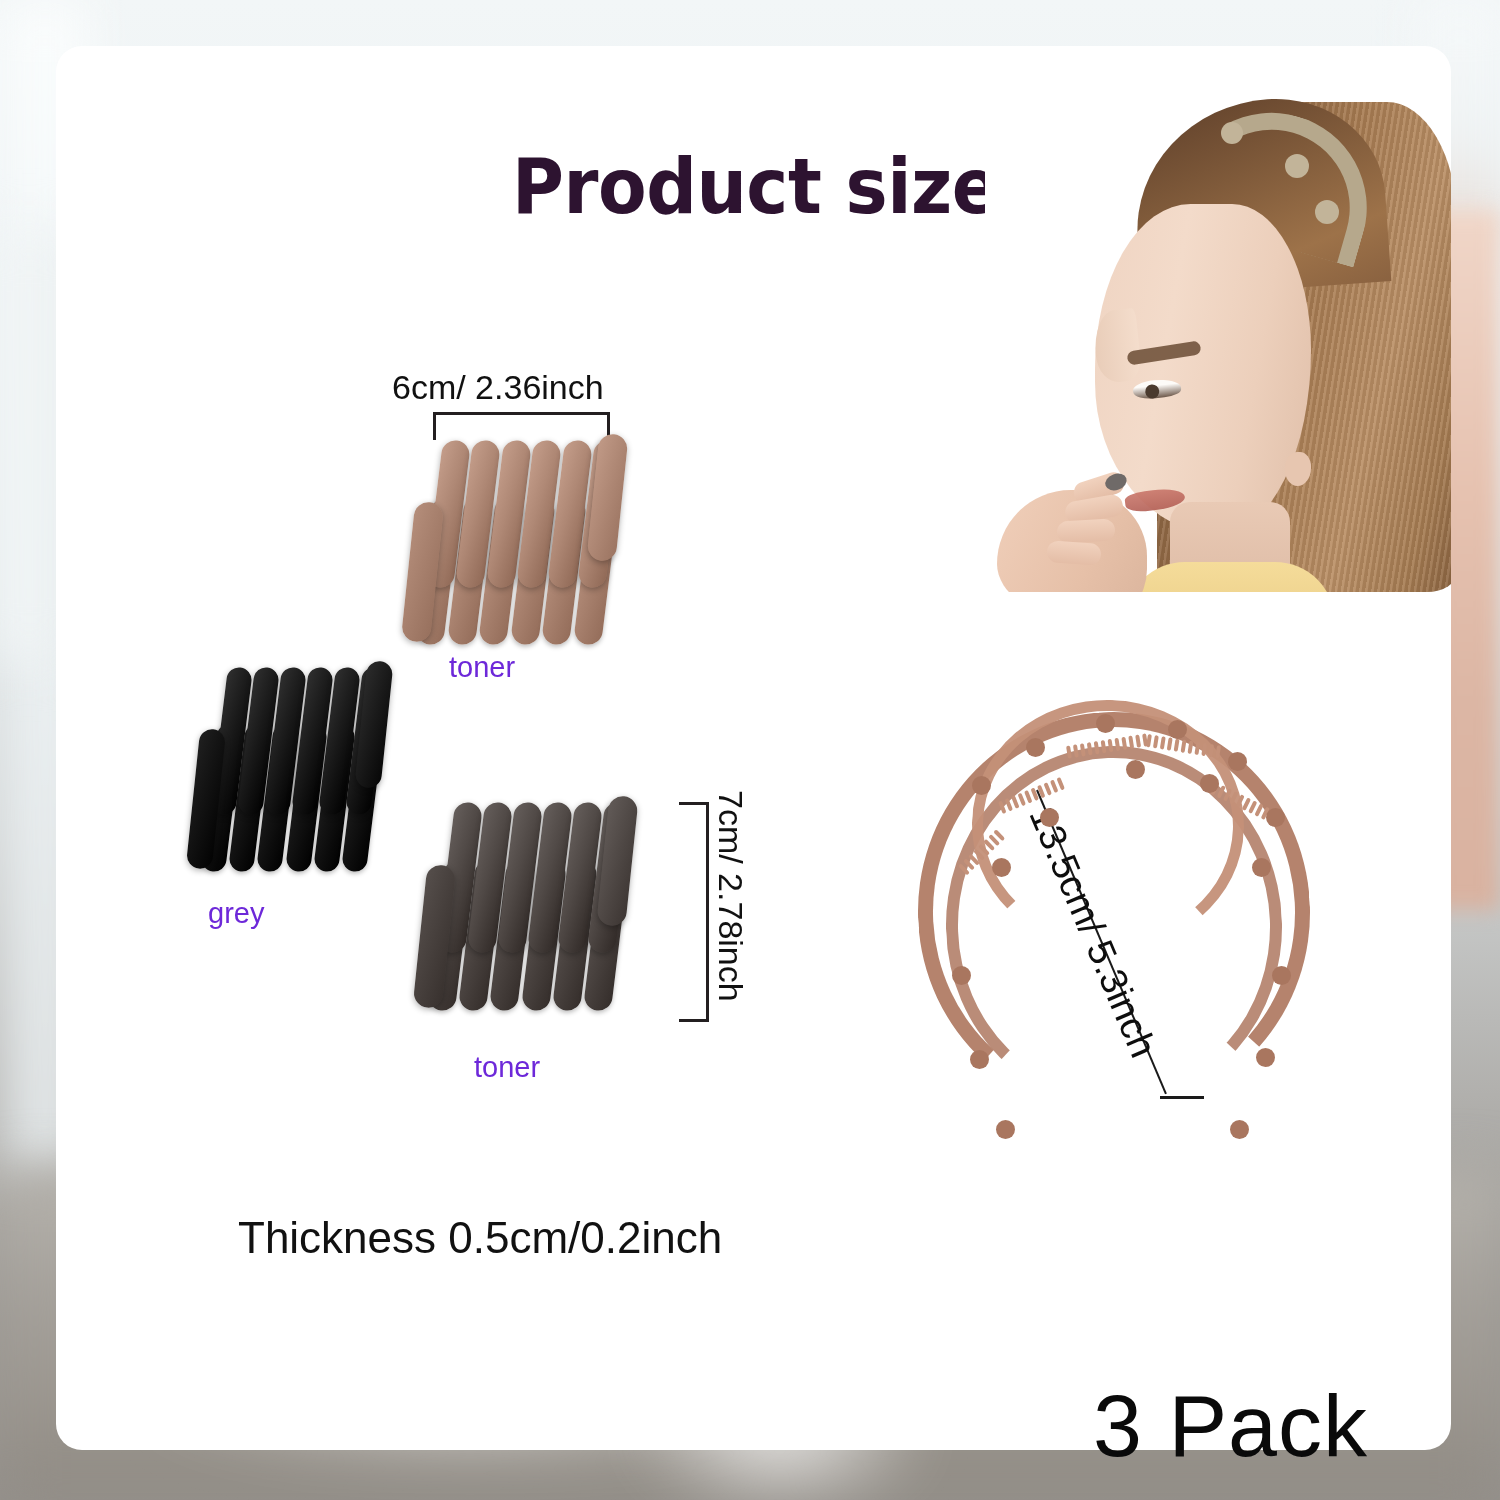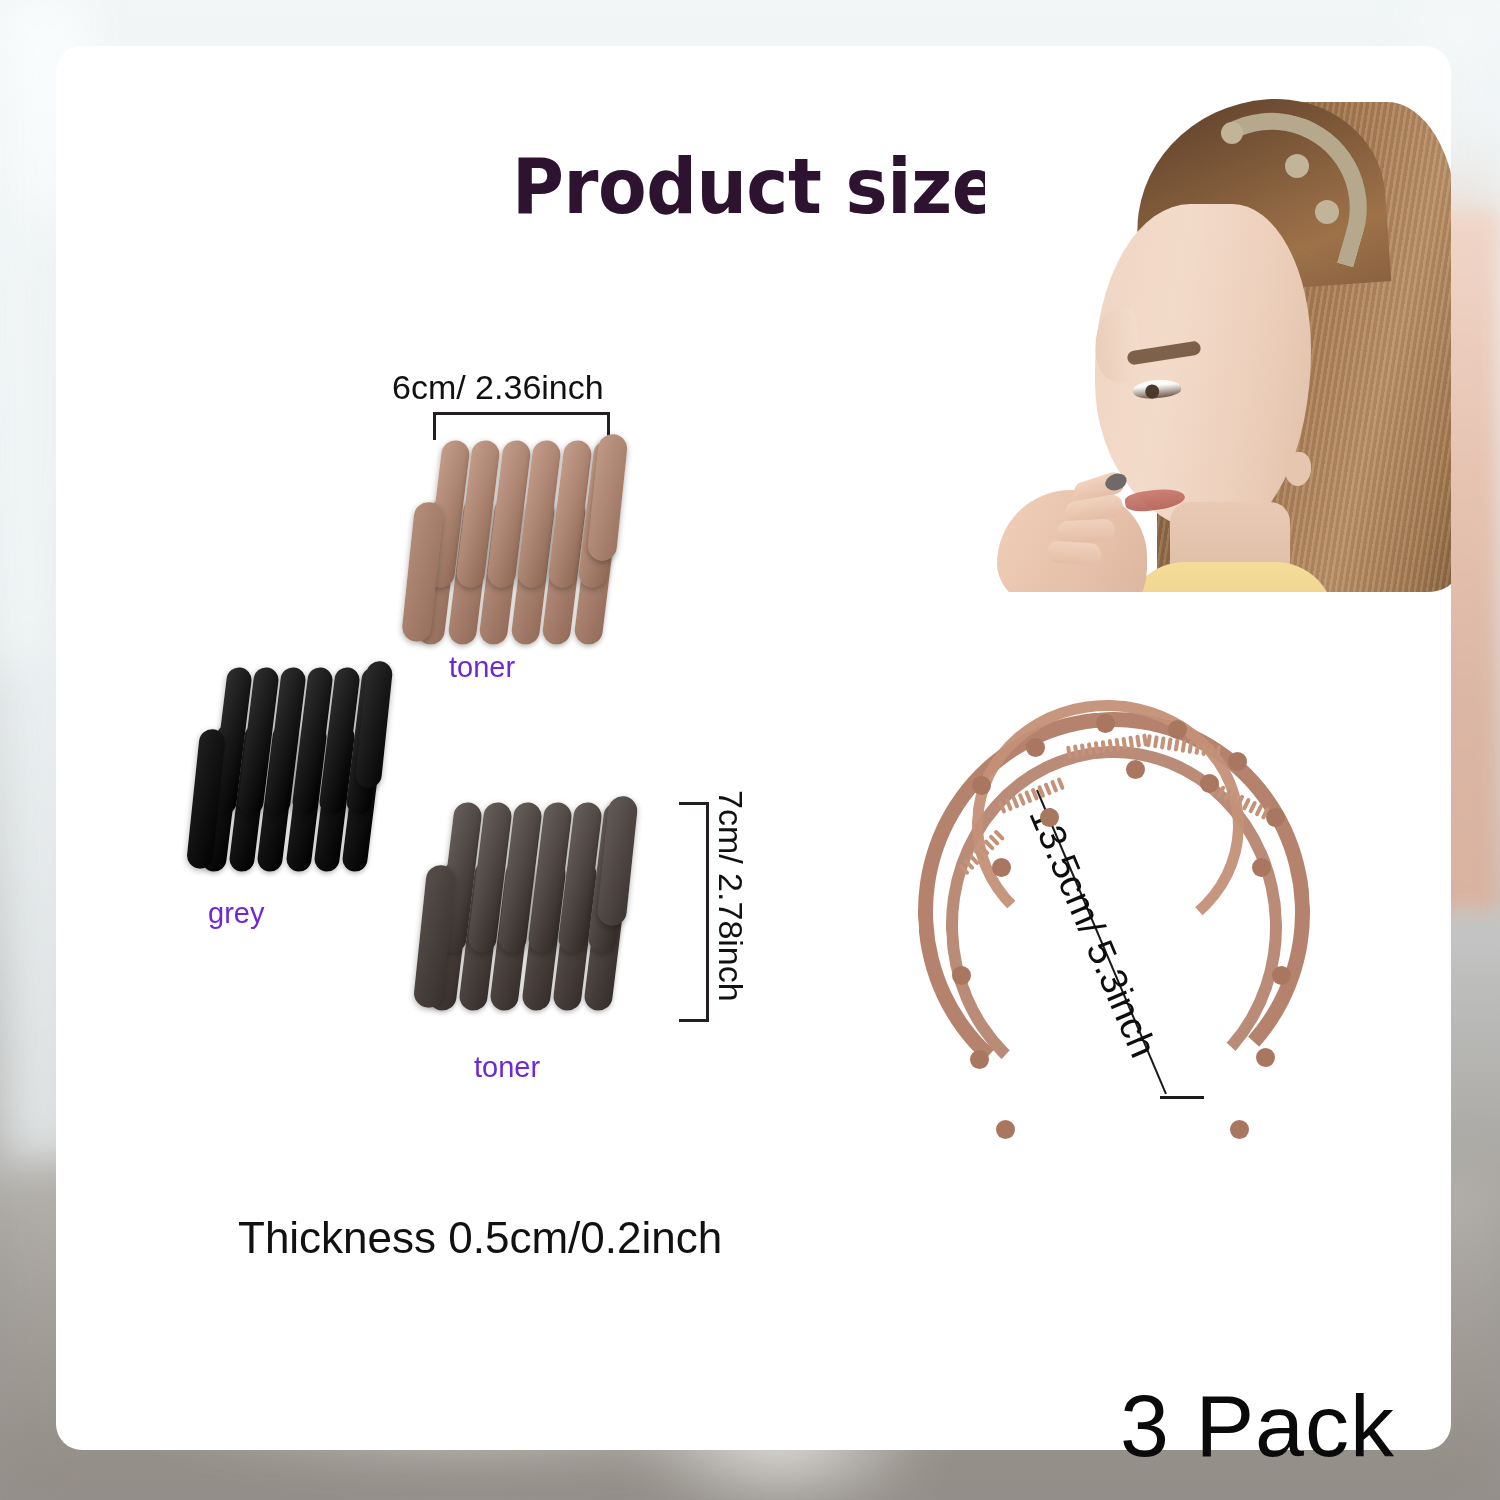--- a/index.html
+++ b/index.html
@@ -240,21 +240,20 @@
     position: absolute; left: 1060px; top: 800px;
     font-size: 38px; color: #0d0d0d; white-space: nowrap;
     transform-origin: left top; transform: rotate(67deg);
   }
 
   
   #label-3pack {
     position: absolute; left: 1093px; top: 1375px;
     font-size: 88px; color: #0a0a0a; white-space: nowrap;
     letter-spacing: 1px;
-    margin-left: 27px;
   }
 </style>
 </head>
 <body>
 
 <div id="backdrop">
   <div class="bd-blob" id="bd-left-wall"></div>
   <div class="bd-blob" id="bd-bottle"></div>
   <div class="bd-blob" id="bd-right-top"></div>
   <div class="bd-blob" id="bd-right-peach"></div>

